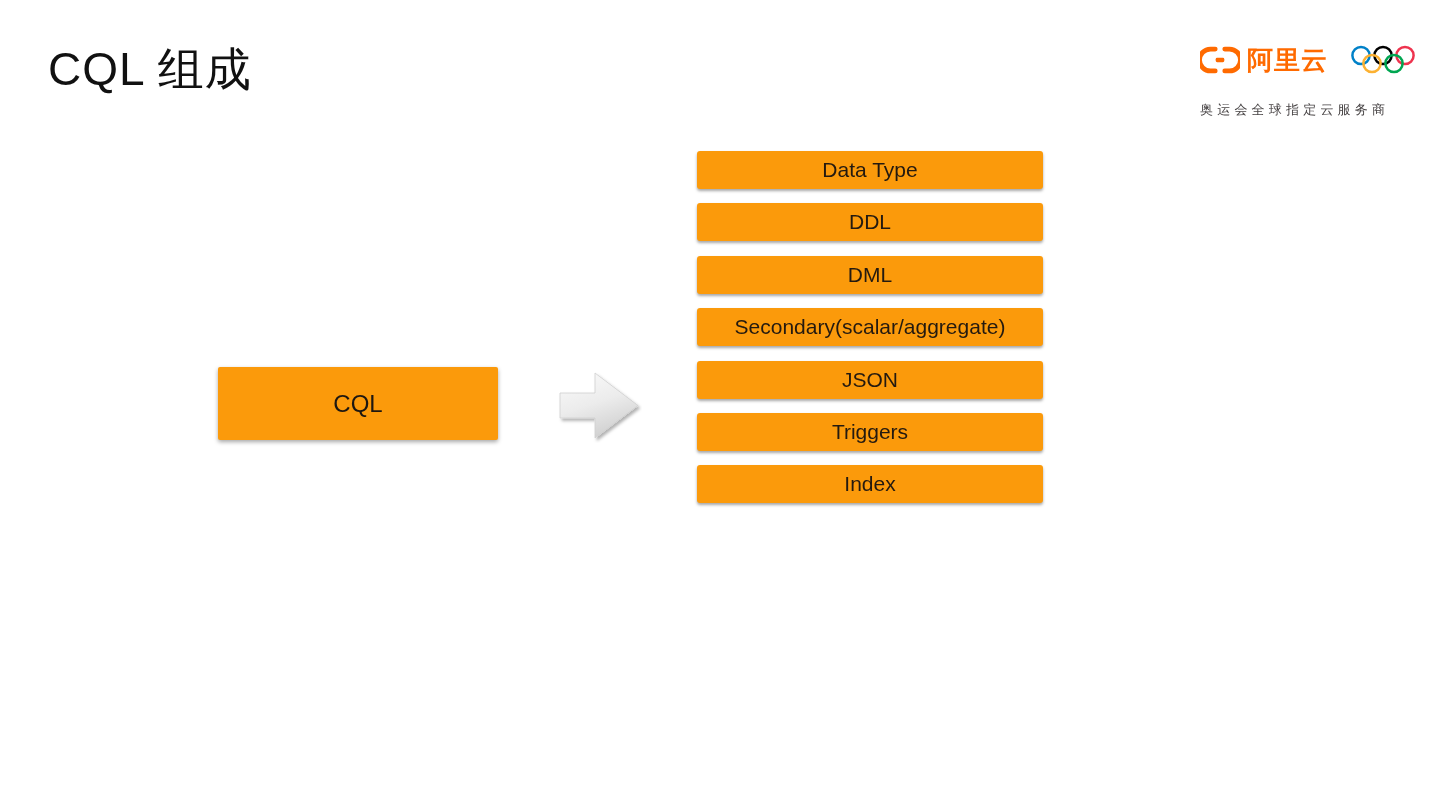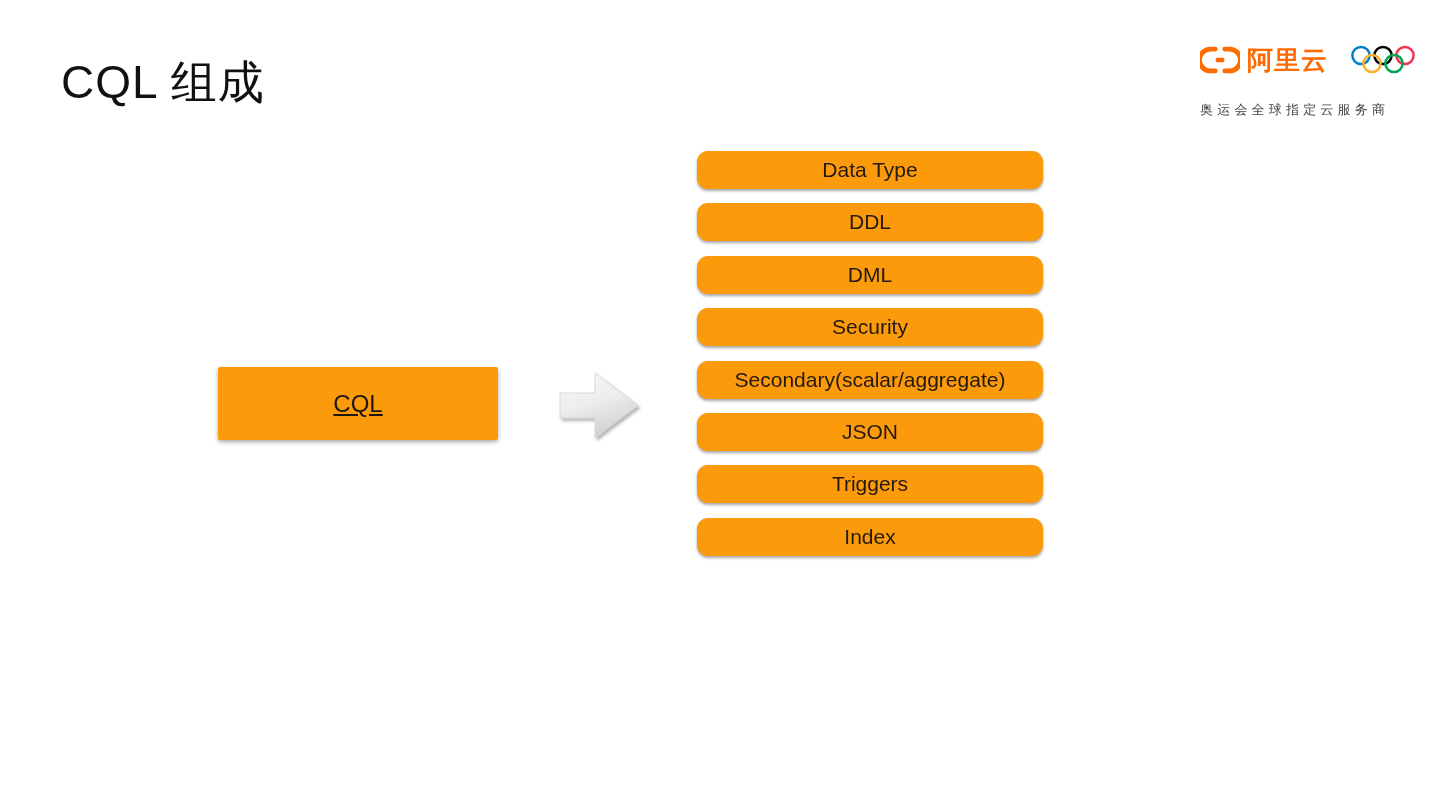--- a/index.html
+++ b/index.html
@@ -11,21 +11,21 @@
     position:relative;
     width:1440px;height:810px;
     background:#ffffff;
     overflow:hidden;
     margin:0 auto;
   }
   
   .slide-title{
     position:absolute;
     left:48px;top:44px;
-    margin:13px;
+    margin:0;
     font-size:46px;
     font-weight:400;
     letter-spacing:1px;
     color:#111111;
     line-height:1.1;
   }
   
   .brand-block{
     position:absolute;
     top:44px;right:34px;
@@ -63,41 +63,40 @@
   .cql-box{
     position:absolute;
     left:218px;top:367px;
     width:280px;height:73px;
     background:var(--bar-orange);
     border-radius:2px;
     box-shadow:0 2px 4px rgba(0,0,0,0.35);
     display:flex;align-items:center;justify-content:center;
     font-size:24px;
     color:#1d1711;
-    text-decoration:underline;
   }
   
   .arrow-wrap{
     position:absolute;
     left:558px;top:371px;
   }
   .arrow-wrap svg{display:block;}
   
   .components{
     position:absolute;
     left:697px;top:151px;
     width:346px;
     display:flex;
     flex-direction:column;
     row-gap:14.4px;
   }
   .bar{
     height:38px;
     background:var(--bar-orange);
-    border-radius:11px;
+    border-radius:3px;
     box-shadow:0 2px 3px rgba(0,0,0,0.35);
     display:flex;align-items:center;justify-content:center;
     font-size:21px;
     color:#241a10;
     white-space:nowrap;
   }
 </style>
 </head>
 <body>
 
@@ -144,20 +143,19 @@
         </filter>
       </defs>
       <polygon points="2,22 37,22 37,2 80,34.5 37,67 37,47 2,47" fill="url(#arrowGrad)" stroke="#cfcfcf" stroke-width="0.8" filter="url(#arrowShadow)"></polygon>
     </svg>
   </div>
 
   <div class="components">
       <div class="bar">Data Type</div>
       <div class="bar">DDL</div>
       <div class="bar">DML</div>
-      <div class="bar">Security</div>
       <div class="bar">Secondary(scalar/aggregate)</div>
       <div class="bar">JSON</div>
       <div class="bar">Triggers</div>
       <div class="bar">Index</div>
     </div>
 
 </div>
 
 </body></html>

